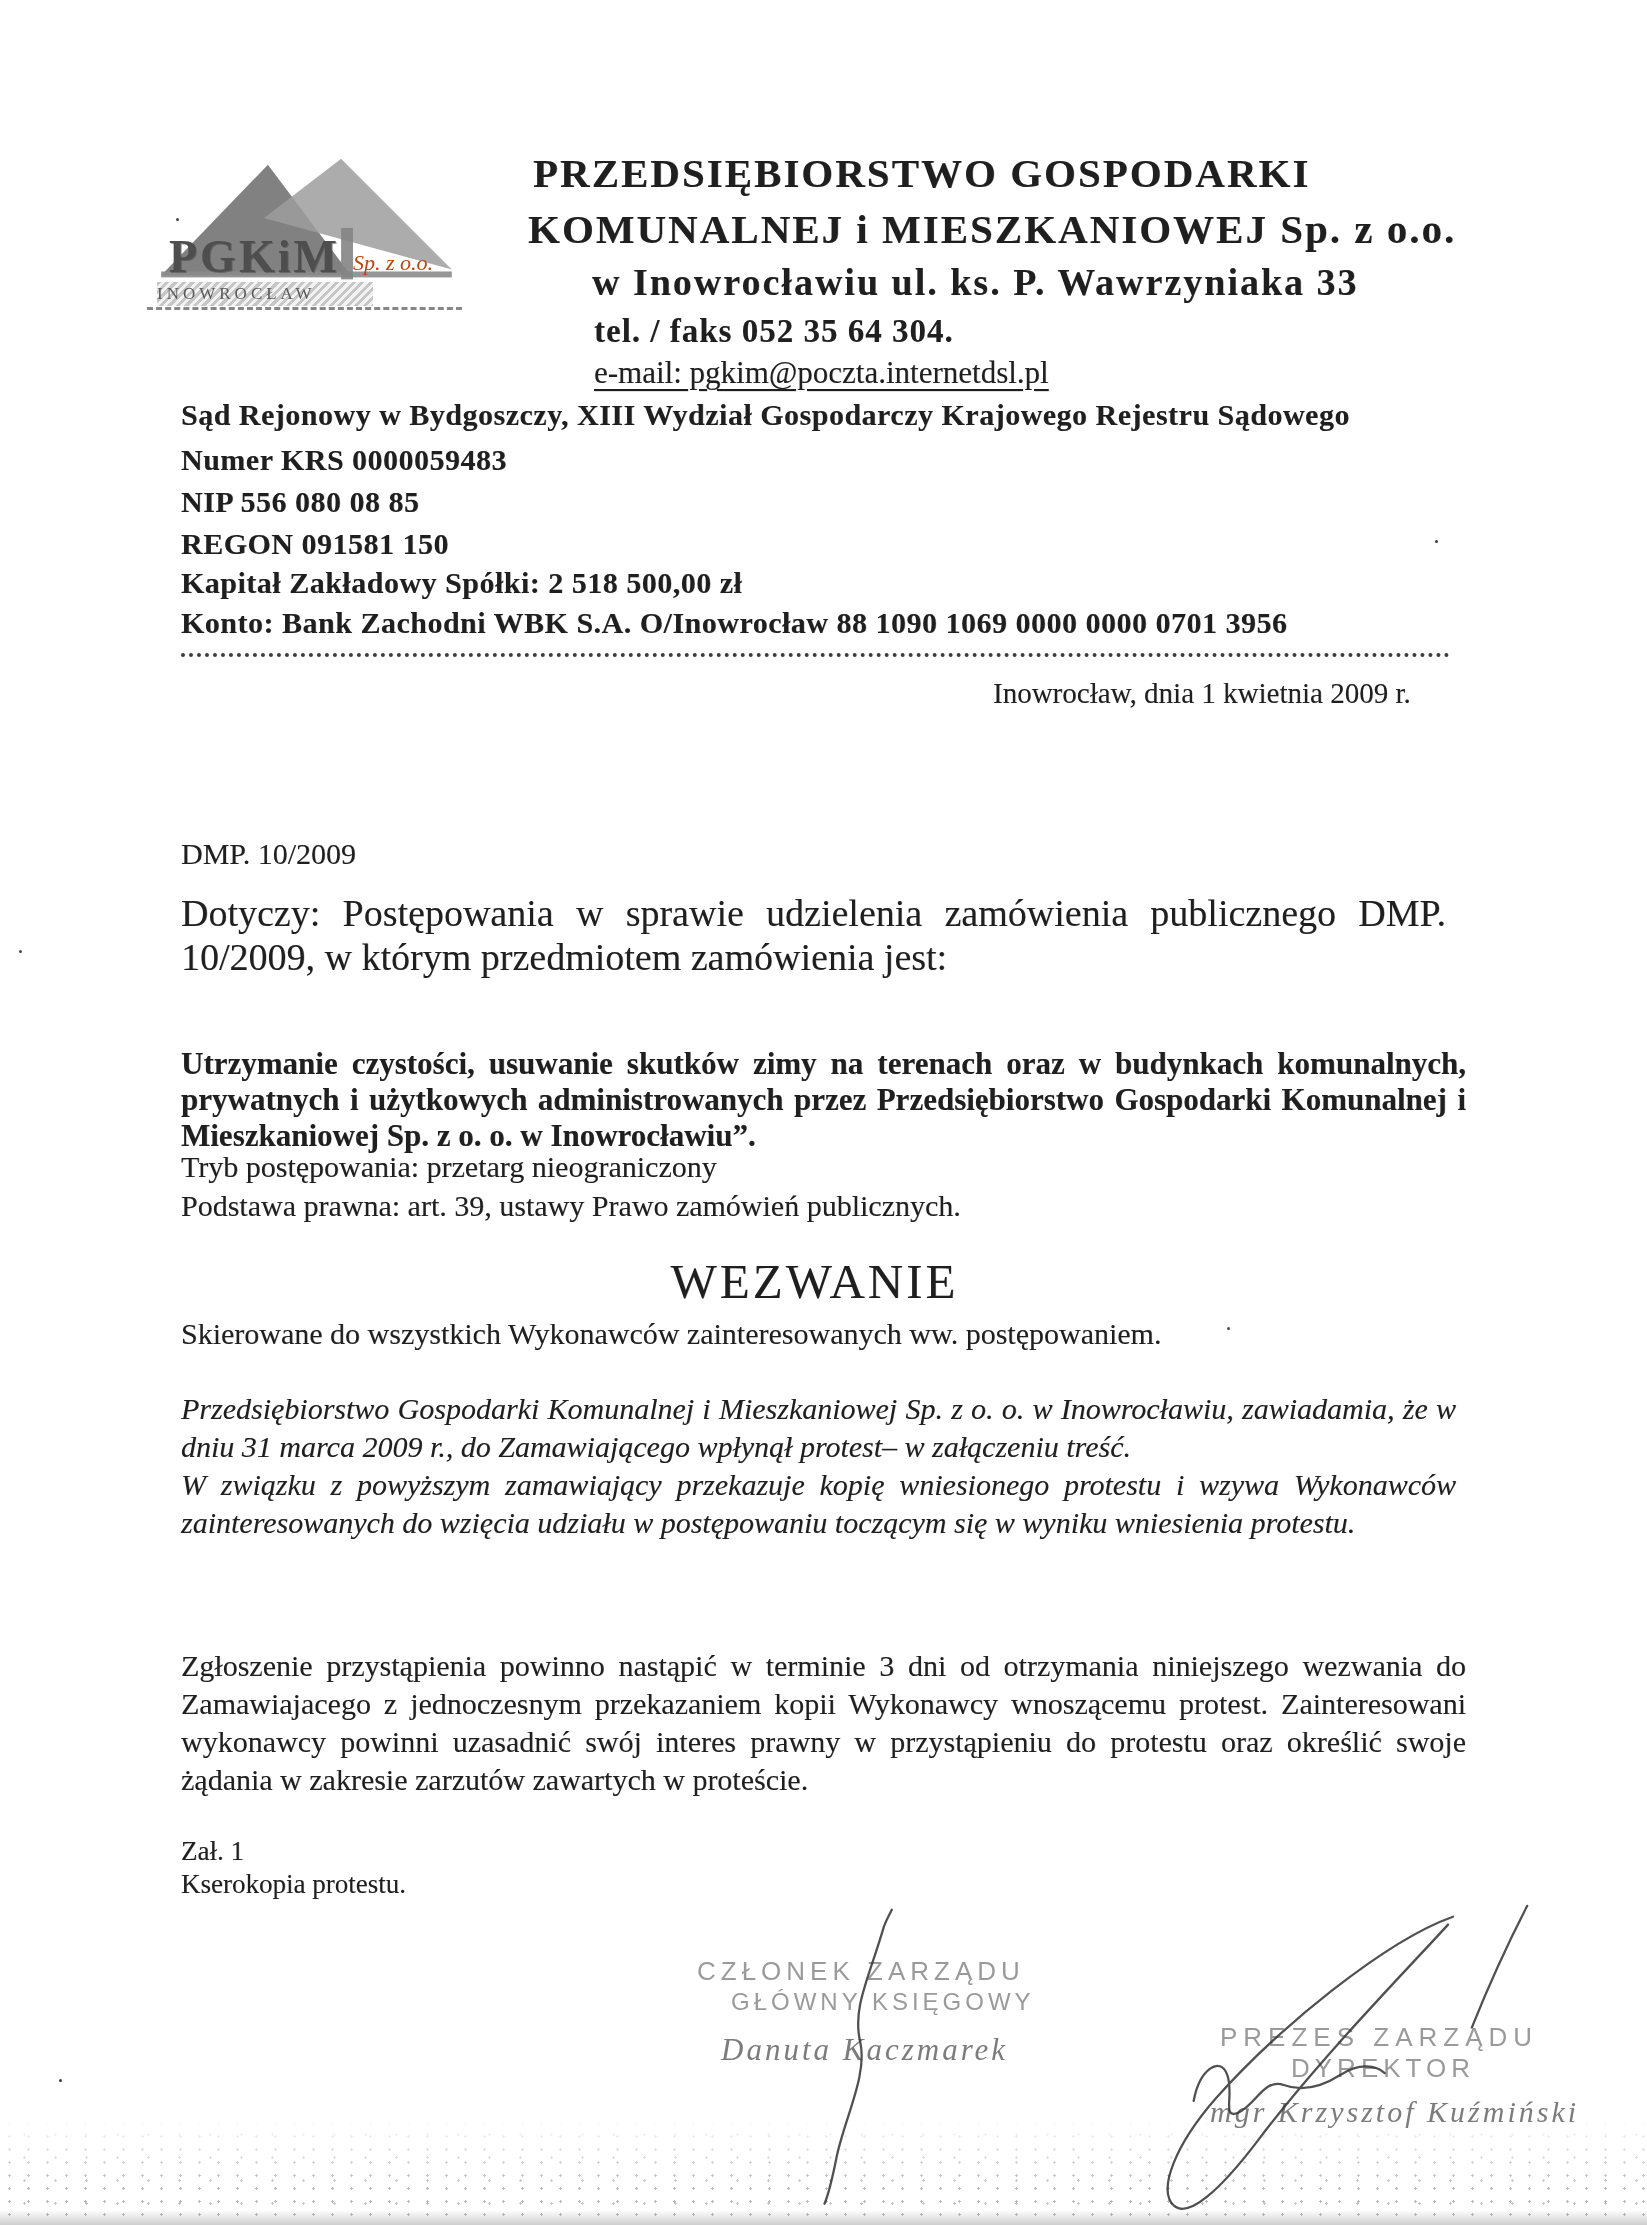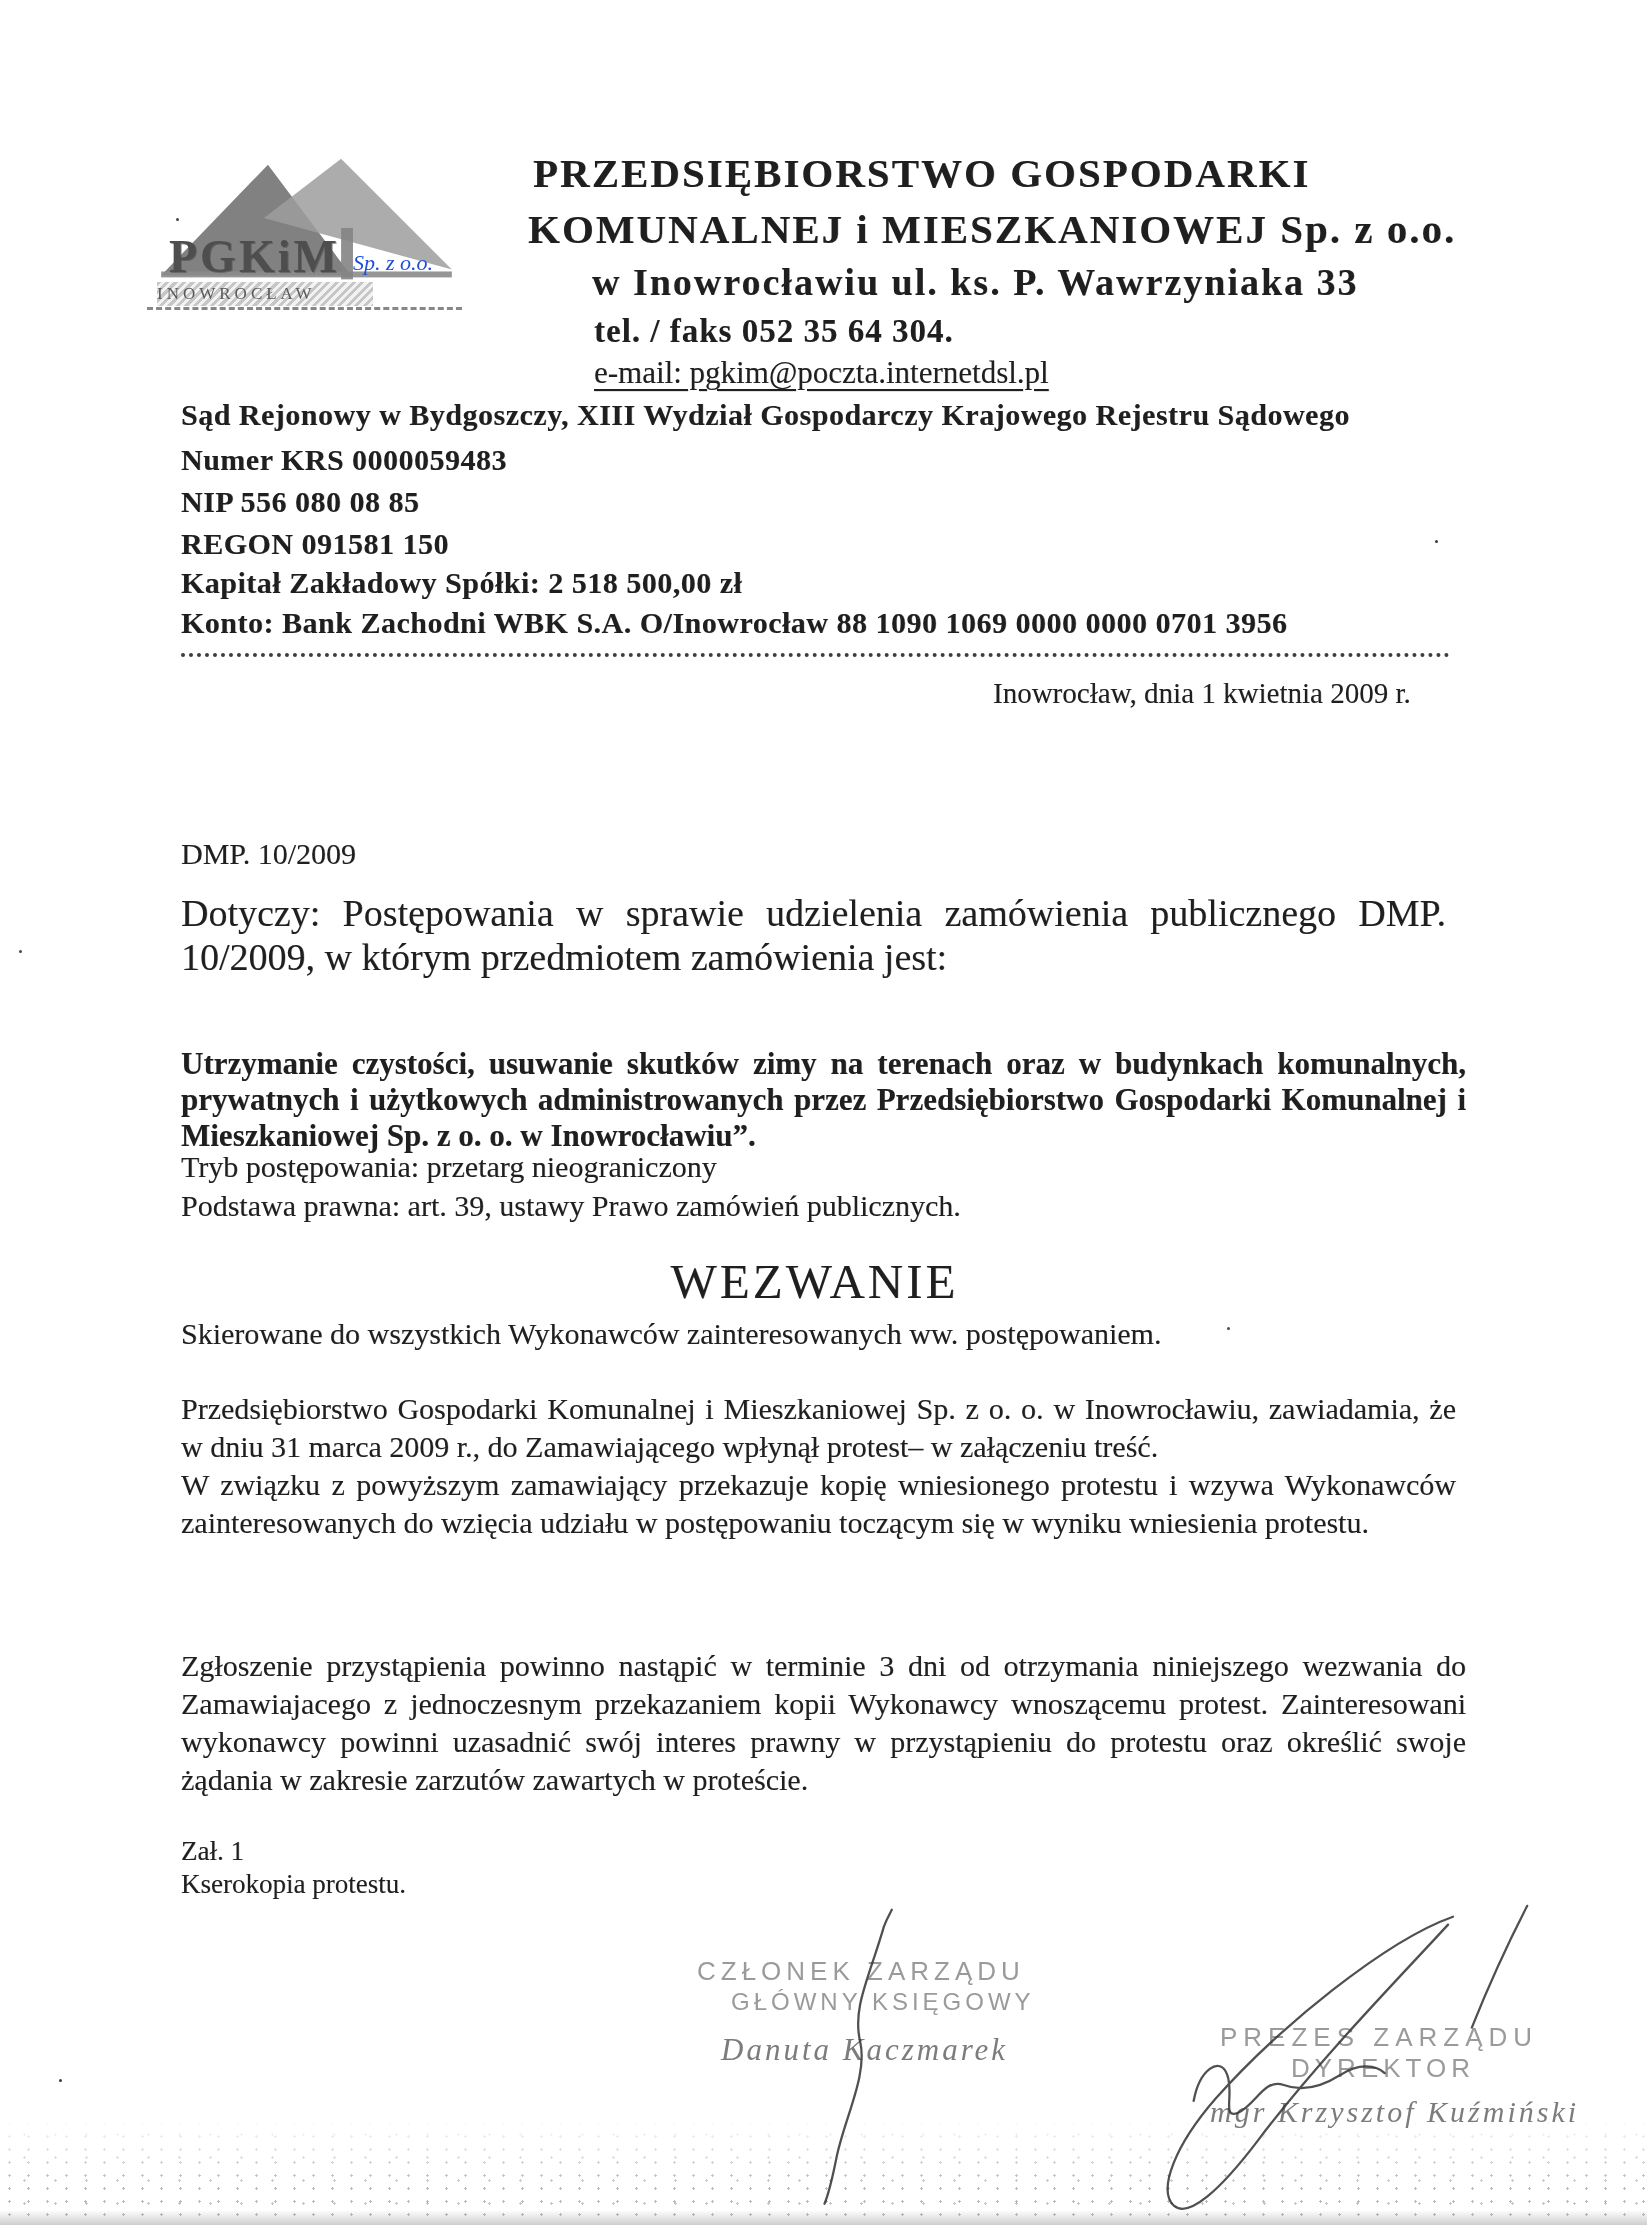--- a/index.html
+++ b/index.html
@@ -18,21 +18,21 @@
   
   .logo{left:147px;top:137px;width:317px;height:176px;}
   .logo-art{position:absolute;left:0;top:0;}
   .logo-acronym{
     position:absolute;left:22px;top:93px;
     font-size:46px;font-weight:bold;letter-spacing:3px;
     color:#4e4e4e;text-shadow:1px 1px 0 rgba(70,70,70,.5);
   }
   .logo-suffix{
     position:absolute;left:206px;top:113px;
-    font-style:italic;font-size:22px;color:#1d4ed8;
+    font-style:italic;font-size:22px;color:#c2410c;
   }
   .logo-city{
     position:absolute;left:10px;top:145px;width:216px;
     font-family:Liberation Serif, serif;
     font-size:17px;letter-spacing:4px;text-align:left;
     color:#5a5a5a;padding:2px 0;
     background:repeating-linear-gradient(135deg,#c6c6c6 0 3px,#f2f2f2 3px 6px);
   }
   .logo-rule{
     position:absolute;left:0;top:170px;width:315px;height:0;
@@ -56,21 +56,21 @@
   }
   .dateline{left:993px;top:677px;font-size:29px;}
   
   .reference{left:181px;top:837px;font-size:30px;}
   .subject-intro{left:181px;top:891px;width:1265px;font-size:38px;line-height:44px;text-align:justify;}
   .subject-title{left:181px;top:1005px;width:1285px;font-size:31px;font-weight:bold;line-height:36px;text-align:justify;margin-top:41px;}
   .proc-mode{left:181px;top:1150px;font-size:30px;}
   .proc-legal{left:181px;top:1189px;font-size:30px;}
   .notice-title{left:181px;top:1253px;width:1267px;text-align:center;font-size:49px;letter-spacing:3px;}
   .addressee{left:181px;top:1317px;font-size:30px;}
-  .body-block{left:181px;top:1390px;width:1275px;font-size:30px;line-height:38px;text-align:justify;}
+  .body-block{left:181px;top:1390px;width:1275px;font-size:30px;line-height:38px;text-align:justify;font-style:italic;}
   .body-block p{margin:0;}
   .body-3{left:181px;top:1647px;width:1285px;font-size:30px;line-height:38px;text-align:justify;}
   .att-label{left:181px;top:1836px;font-size:27px;}
   .att-name{left:181px;top:1869px;font-size:27px;}
   
   .stamp{
     font-family:"Liberation Sans", sans-serif;
     color:#909090;opacity:.9;
   }
   .stamp-l1{left:697px;top:1956px;font-size:26px;letter-spacing:5px;}

